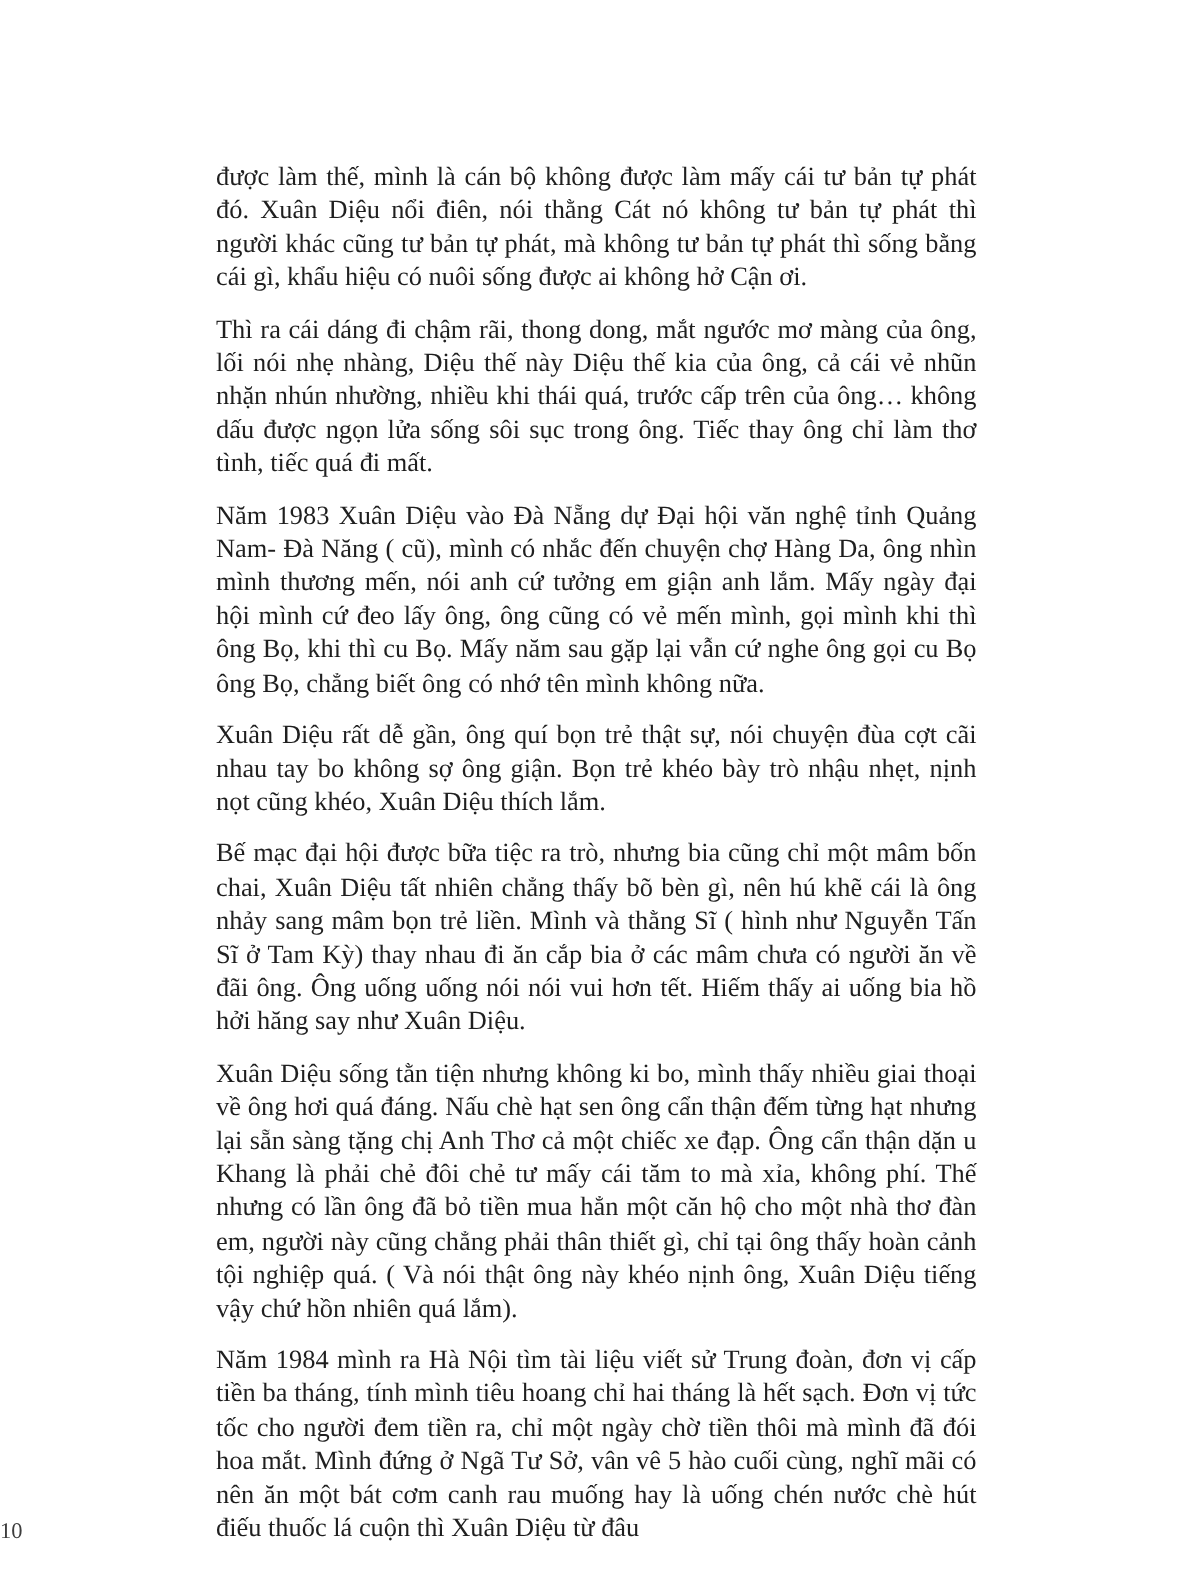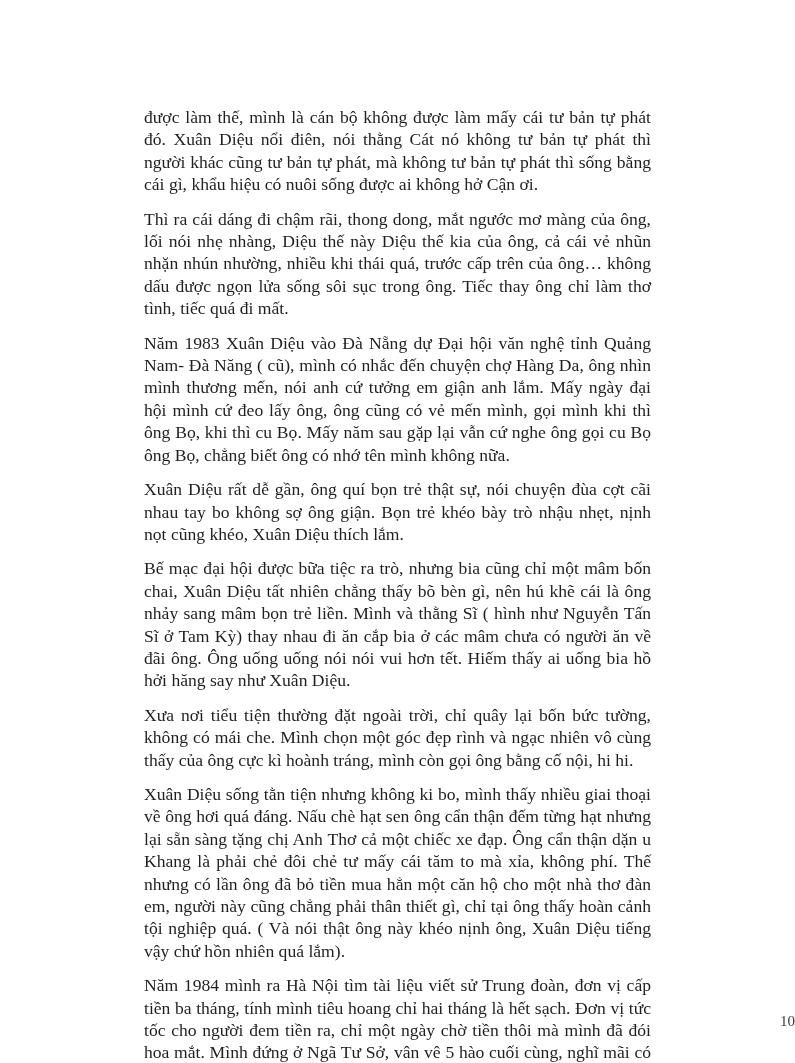--- a/index.html
+++ b/index.html
@@ -28,33 +28,32 @@
   .text-block p {
     margin: 12px;
     padding: 0;
     text-indent: 0;
   }
   .page-number {
     position: absolute;
     top: 1013px;
     left: 0;
     width: 100%;
-    text-align: right;
+    text-align: left;
     font-size: 15px;
     color: #3d3d3d;
   }
 </style>
 </head>
 <body>
 
 <div class="page">
   <div class="text-block">
     <p>được làm thế, mình là cán bộ không được làm mấy cái tư bản tự phát đó. Xuân Diệu nổi điên, nói thằng Cát nó không tư bản tự phát thì người khác cũng tư bản tự phát, mà không tư bản tự phát thì sống bằng cái gì, khẩu hiệu có nuôi sống được ai không hở Cận ơi.</p>
     <p>Thì ra cái dáng đi chậm rãi, thong dong, mắt ngước mơ màng của ông, lối nói nhẹ nhàng, Diệu thế này Diệu thế kia của ông, cả cái vẻ nhũn nhặn nhún nhường, nhiều khi thái quá, trước cấp trên của ông… không dấu được ngọn lửa sống sôi sục trong ông. Tiếc thay ông chỉ làm thơ tình, tiếc quá đi mất.</p>
     <p>Năm 1983 Xuân Diệu vào Đà Nẵng dự Đại hội văn nghệ tỉnh Quảng Nam- Đà Năng ( cũ), mình có nhắc đến chuyện chợ Hàng Da, ông nhìn mình thương mến, nói anh cứ tưởng em giận anh lắm. Mấy ngày đại hội mình cứ đeo lấy ông, ông cũng có vẻ mến mình, gọi mình khi thì ông Bọ, khi thì cu Bọ. Mấy năm sau gặp lại vẫn cứ nghe ông gọi cu Bọ ông Bọ, chẳng biết ông có nhớ tên mình không nữa.</p>
     <p>Xuân Diệu rất dễ gần, ông quí bọn trẻ thật sự, nói chuyện đùa cợt cãi nhau tay bo không sợ ông giận. Bọn trẻ khéo bày trò nhậu nhẹt, nịnh nọt cũng khéo, Xuân Diệu thích lắm.</p>
     <p>Bế mạc đại hội được bữa tiệc ra trò, nhưng bia cũng chỉ một mâm bốn chai, Xuân Diệu tất nhiên chẳng thấy bõ bèn gì, nên hú khẽ cái là ông nhảy sang mâm bọn trẻ liền. Mình và thằng Sĩ ( hình như Nguyễn Tấn Sĩ ở Tam Kỳ) thay nhau đi ăn cắp bia ở các mâm chưa có người ăn về đãi ông. Ông uống uống nói nói vui hơn tết. Hiếm thấy ai uống bia hồ hởi hăng say như Xuân Diệu.</p>
-    <p>Xưa nơi tiểu tiện thường đặt ngoài trời, chỉ quây lại bốn bức tường, không có mái che. Mình chọn một góc đẹp rình và ngạc nhiên vô cùng thấy của ông cực kì hoành tráng, mình còn gọi ông bằng cố nội, hi hi.</p>
     <p>Xuân Diệu sống tằn tiện nhưng không ki bo, mình thấy nhiều giai thoại về ông hơi quá đáng. Nấu chè hạt sen ông cẩn thận đếm từng hạt nhưng lại sẵn sàng tặng chị Anh Thơ cả một chiếc xe đạp. Ông cẩn thận dặn u Khang là phải chẻ đôi chẻ tư mấy cái tăm to mà xỉa, không phí. Thế nhưng có lần ông đã bỏ tiền mua hẳn một căn hộ cho một nhà thơ đàn em, người này cũng chẳng phải thân thiết gì, chỉ tại ông thấy hoàn cảnh tội nghiệp quá. ( Và nói thật ông này khéo nịnh ông, Xuân Diệu tiếng vậy chứ hồn nhiên quá lắm).</p>
     <p>Năm 1984 mình ra Hà Nội tìm tài liệu viết sử Trung đoàn, đơn vị cấp tiền ba tháng, tính mình tiêu hoang chỉ hai tháng là hết sạch. Đơn vị tức tốc cho người đem tiền ra, chỉ một ngày chờ tiền thôi mà mình đã đói hoa mắt. Mình đứng ở Ngã Tư Sở, vân vê 5 hào cuối cùng, nghĩ mãi có nên ăn một bát cơm canh rau muống hay là uống chén nước chè hút điếu thuốc lá cuộn thì Xuân Diệu từ đâu</p>
   </div>
   <div class="page-number">10</div>
 </div>
 
 </body></html>

